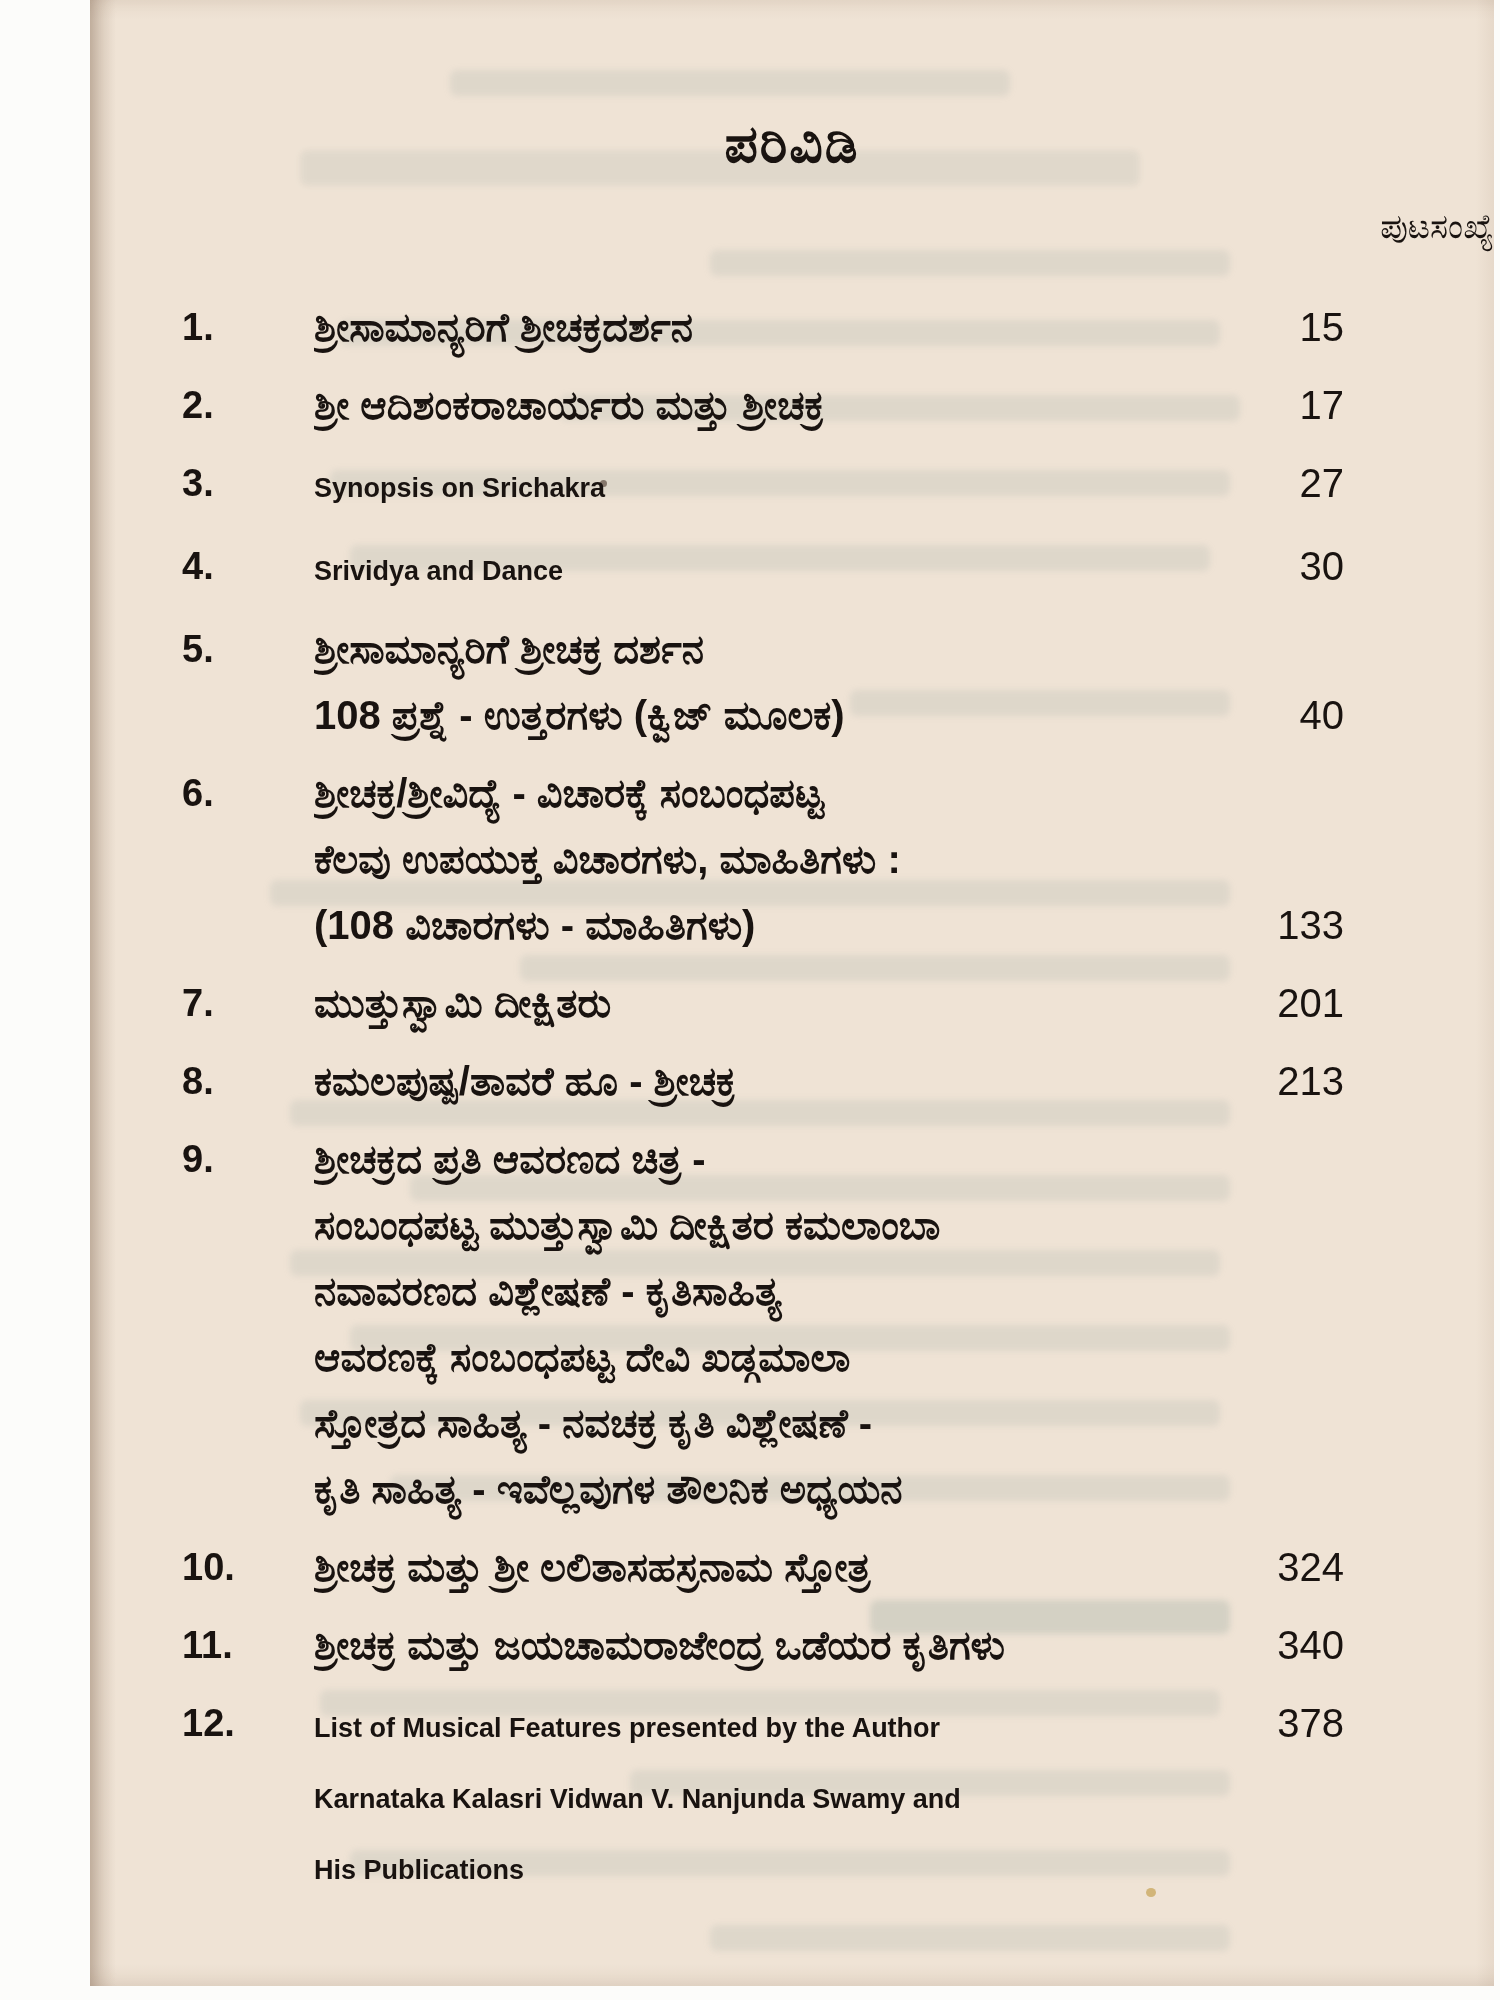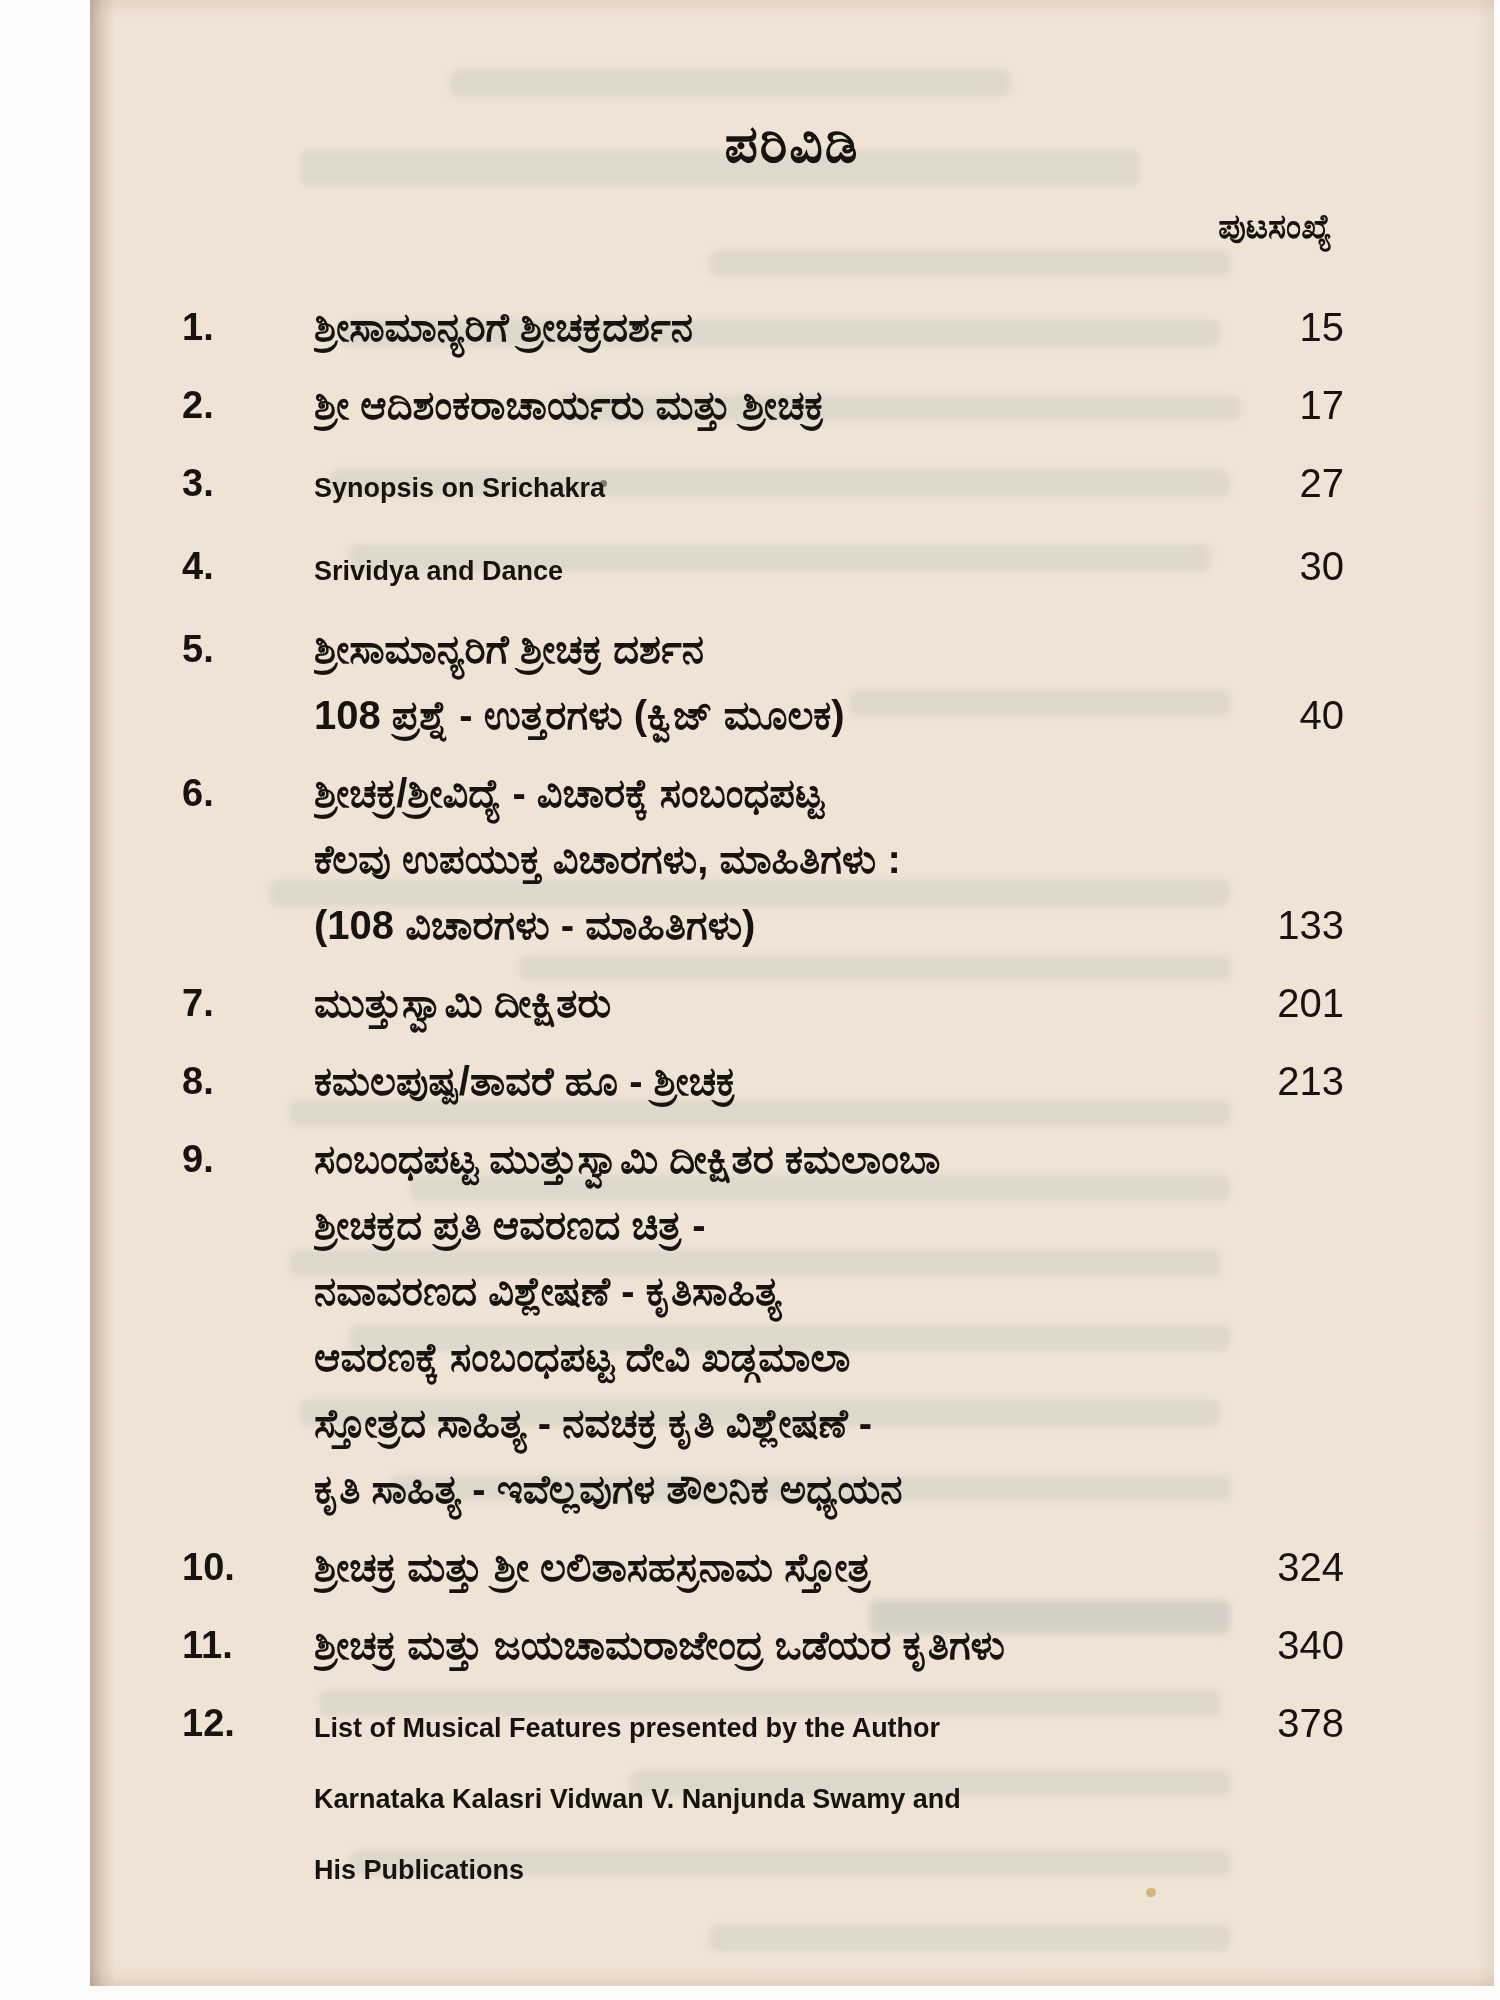--- a/index.html
+++ b/index.html
@@ -31,24 +31,23 @@
     text-align:center;
     font-size:52px;
     line-height:64px;
     font-weight:700;
     letter-spacing:2px;
     margin-top:36px;
   }
   .pn-header{
     margin-top:28px;
     text-align:right;
-    padding-right:162px;
     font-size:34px;
     line-height:44px;
-    font-weight:700;
+    font-weight:400;
   }
   .toc{
     margin-top:46px;
     padding-left:92px;
     padding-right:150px;
   }
   .entry{ display:flex; margin-bottom:12px; }
   .entry .num{
     width:92px;
     flex:0 0 92px;
@@ -218,24 +217,24 @@
         </div>
       </div>
 
       <div class="entry">
         <div class="num">9.</div>
         <div class="lines">
           <div class="line">
             <span class="page">221</span>
           </div>
           <div class="line">
+            <span class="txt">ಶ್ರೀಚಕ್ರದ ಪ್ರತಿ ಆವರಣದ ಚಿತ್ರ -</span>
+          </div>
+          <div class="line">
             <span class="txt">ಸಂಬಂಧಪಟ್ಟ ಮುತ್ತುಸ್ವಾಮಿ ದೀಕ್ಷಿತರ ಕಮಲಾಂಬಾ</span>
-          </div>
-          <div class="line">
-            <span class="txt">ಶ್ರೀಚಕ್ರದ ಪ್ರತಿ ಆವರಣದ ಚಿತ್ರ -</span>
           </div>
           <div class="line">
             <span class="txt">ನವಾವರಣದ ವಿಶ್ಲೇಷಣೆ - ಕೃತಿಸಾಹಿತ್ಯ</span>
           </div>
           <div class="line">
             <span class="txt">ಆವರಣಕ್ಕೆ ಸಂಬಂಧಪಟ್ಟ ದೇವಿ ಖಡ್ಗಮಾಲಾ</span>
           </div>
           <div class="line">
             <span class="txt">ಸ್ತೋತ್ರದ ಸಾಹಿತ್ಯ - ನವಚಕ್ರ ಕೃತಿ ವಿಶ್ಲೇಷಣೆ -</span>
           </div>

